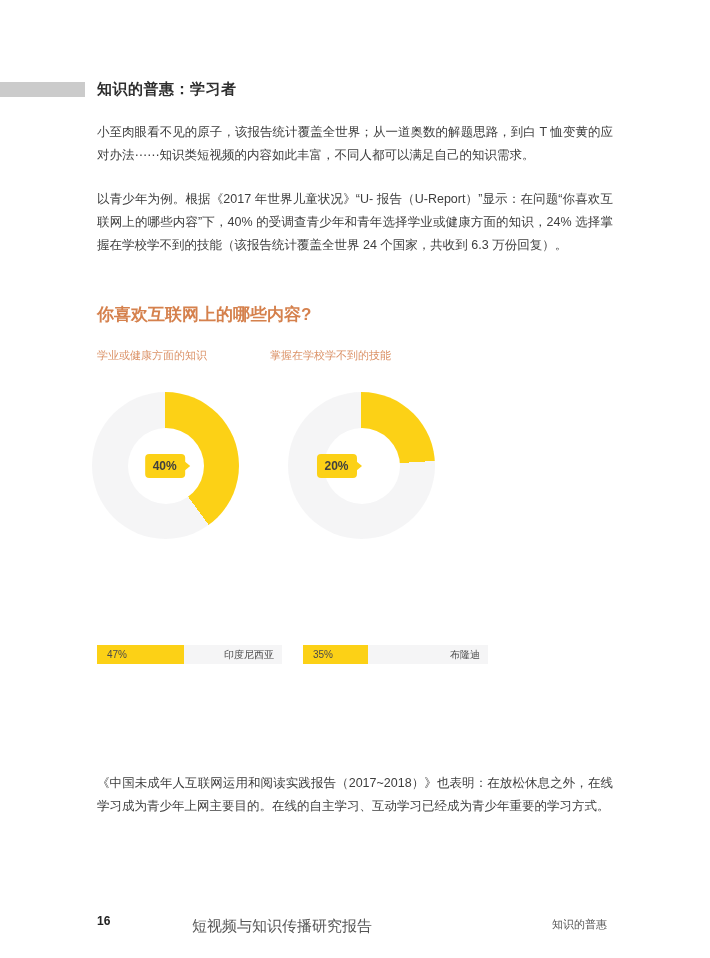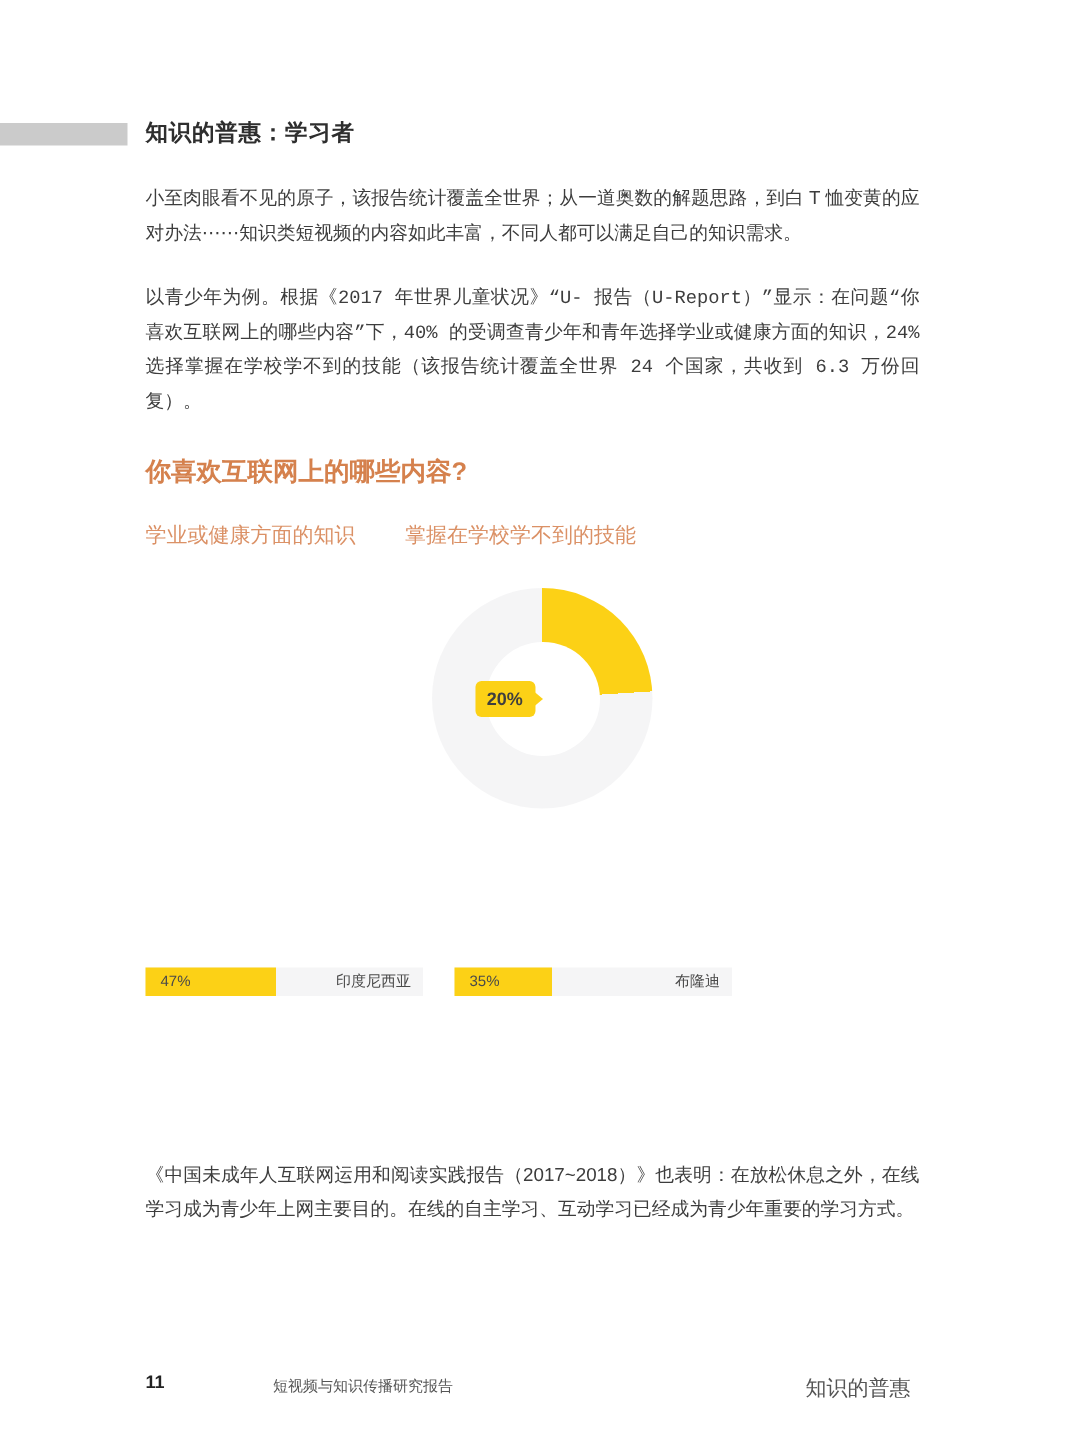--- a/index.html
+++ b/index.html
@@ -18,29 +18,29 @@
     position:absolute;left:97px;top:80px;margin:0;
     font-size:15px;font-weight:bold;color:#2e2e2e;line-height:18px;
     letter-spacing:0.5px;
   }
   .body-para{
     position:absolute;left:97px;width:516px;margin:0;
     font-size:12.5px;line-height:23px;color:var(--ink);
     text-align:justify;
   }
   .para-intro{top:121px;}
-  .para-ureport{top:188px;font-family:Liberation Mono, monospace;}
+  .para-ureport{top:188px;}
   .para-conclusion{top:772px;}
   .chart-question{
     position:absolute;left:97px;top:303px;margin:0;
     font-size:17px;font-weight:bold;color:var(--orange-strong);
   }
   .donut-label{
     position:absolute;top:348px;
-    font-size:14px;color:var(--orange-text);
+    font-size:11px;color:var(--orange-text);
   }
   .donut-label-1{left:97px;}
   .donut-label-2{left:270px;}
   .donut{
     position:absolute;top:392px;width:147px;height:147px;
     border-radius:50%;
   }
   .donut-1{left:92px;}
   .donut-2{left:288px;}
   .donut-hole{
@@ -87,44 +87,50 @@
   }
   .bar-country{
     position:absolute;right:8px;top:0;
     font-size:10px;line-height:19px;color:#4a4a4a;
   }
   .footer-pagenum{
     position:absolute;left:97px;top:914px;
     font-size:12px;font-weight:bold;color:#222222;
   }
   .footer-doc-title{
-    position:absolute;left:182px;top:917px;
-    font-size:10px;color:var(--muted);
+    position:absolute;left:192px;top:917px;
+    font-size:15px;color:var(--muted);
   }
   .footer-right{
     position:absolute;right:103px;top:917px;
-    font-size:14px;color:var(--muted);text-align:center;
+    font-size:11px;color:var(--muted);text-align:center;
   }
 </style>
 </head>
 <body>
 
 <div class="page">
 
   <div class="marker-bar"></div>
   <h1 class="page-title">知识的普惠：学习者</h1>
 
   <p class="body-para para-intro">小至肉眼看不见的原子，该报告统计覆盖全世界；从一道奥数的解题思路，到白 T 恤变黄的应对办法⋯⋯知识类短视频的内容如此丰富，不同人都可以满足自己的知识需求。</p>
   <p class="body-para para-ureport">以青少年为例。根据《2017 年世界儿童状况》“U- 报告（U-Report）”显示：在问题“你喜欢互联网上的哪些内容”下，40% 的受调查青少年和青年选择学业或健康方面的知识，24% 选择掌握在学校学不到的技能（该报告统计覆盖全世界 24 个国家，共收到 6.3 万份回复）。</p>
 
   <h2 class="chart-question">你喜欢互联网上的哪些内容?</h2>
 
   <span class="donut-label donut-label-1">学业或健康方面的知识</span>
   <span class="donut-label donut-label-2">掌握在学校学不到的技能</span>
 
+  <div class="donut donut-1" style="background: conic-gradient(rgb(252, 209, 22) 0deg, rgb(252, 209, 22) 40%, rgb(245, 245, 246) 40%, rgb(245, 245, 246) 100%);">
+    <div class="donut-hole"></div>
+    <div class="donut-badge">
+      <span>40%</span>
+    </div>
+  </div>
 
   <div class="donut donut-2" style="background: conic-gradient(rgb(252, 209, 22) 0deg, rgb(252, 209, 22) 24%, rgb(245, 245, 246) 24%, rgb(245, 245, 246) 100%);">
     <div class="donut-hole"></div>
     <div class="donut-badge">
       <span>20%</span>
     </div>
   </div>
 
 
   <div class="bar bar-0">
@@ -135,17 +141,17 @@
 
   <div class="bar bar-1">
     <div class="bar-fill" style="width: 35%;"></div>
     <span class="bar-pct">35%</span>
     <span class="bar-country">布隆迪</span>
   </div>
 
 
   <p class="body-para para-conclusion">《中国未成年人互联网运用和阅读实践报告（2017~2018）》也表明：在放松休息之外，在线学习成为青少年上网主要目的。在线的自主学习、互动学习已经成为青少年重要的学习方式。</p>
 
-  <span class="footer-pagenum">11</span>
+  <span class="footer-pagenum">16</span>
   <span class="footer-doc-title">短视频与知识传播研究报告</span>
   <span class="footer-right">知识的普惠</span>
 
 </div>
 
 </body></html>

